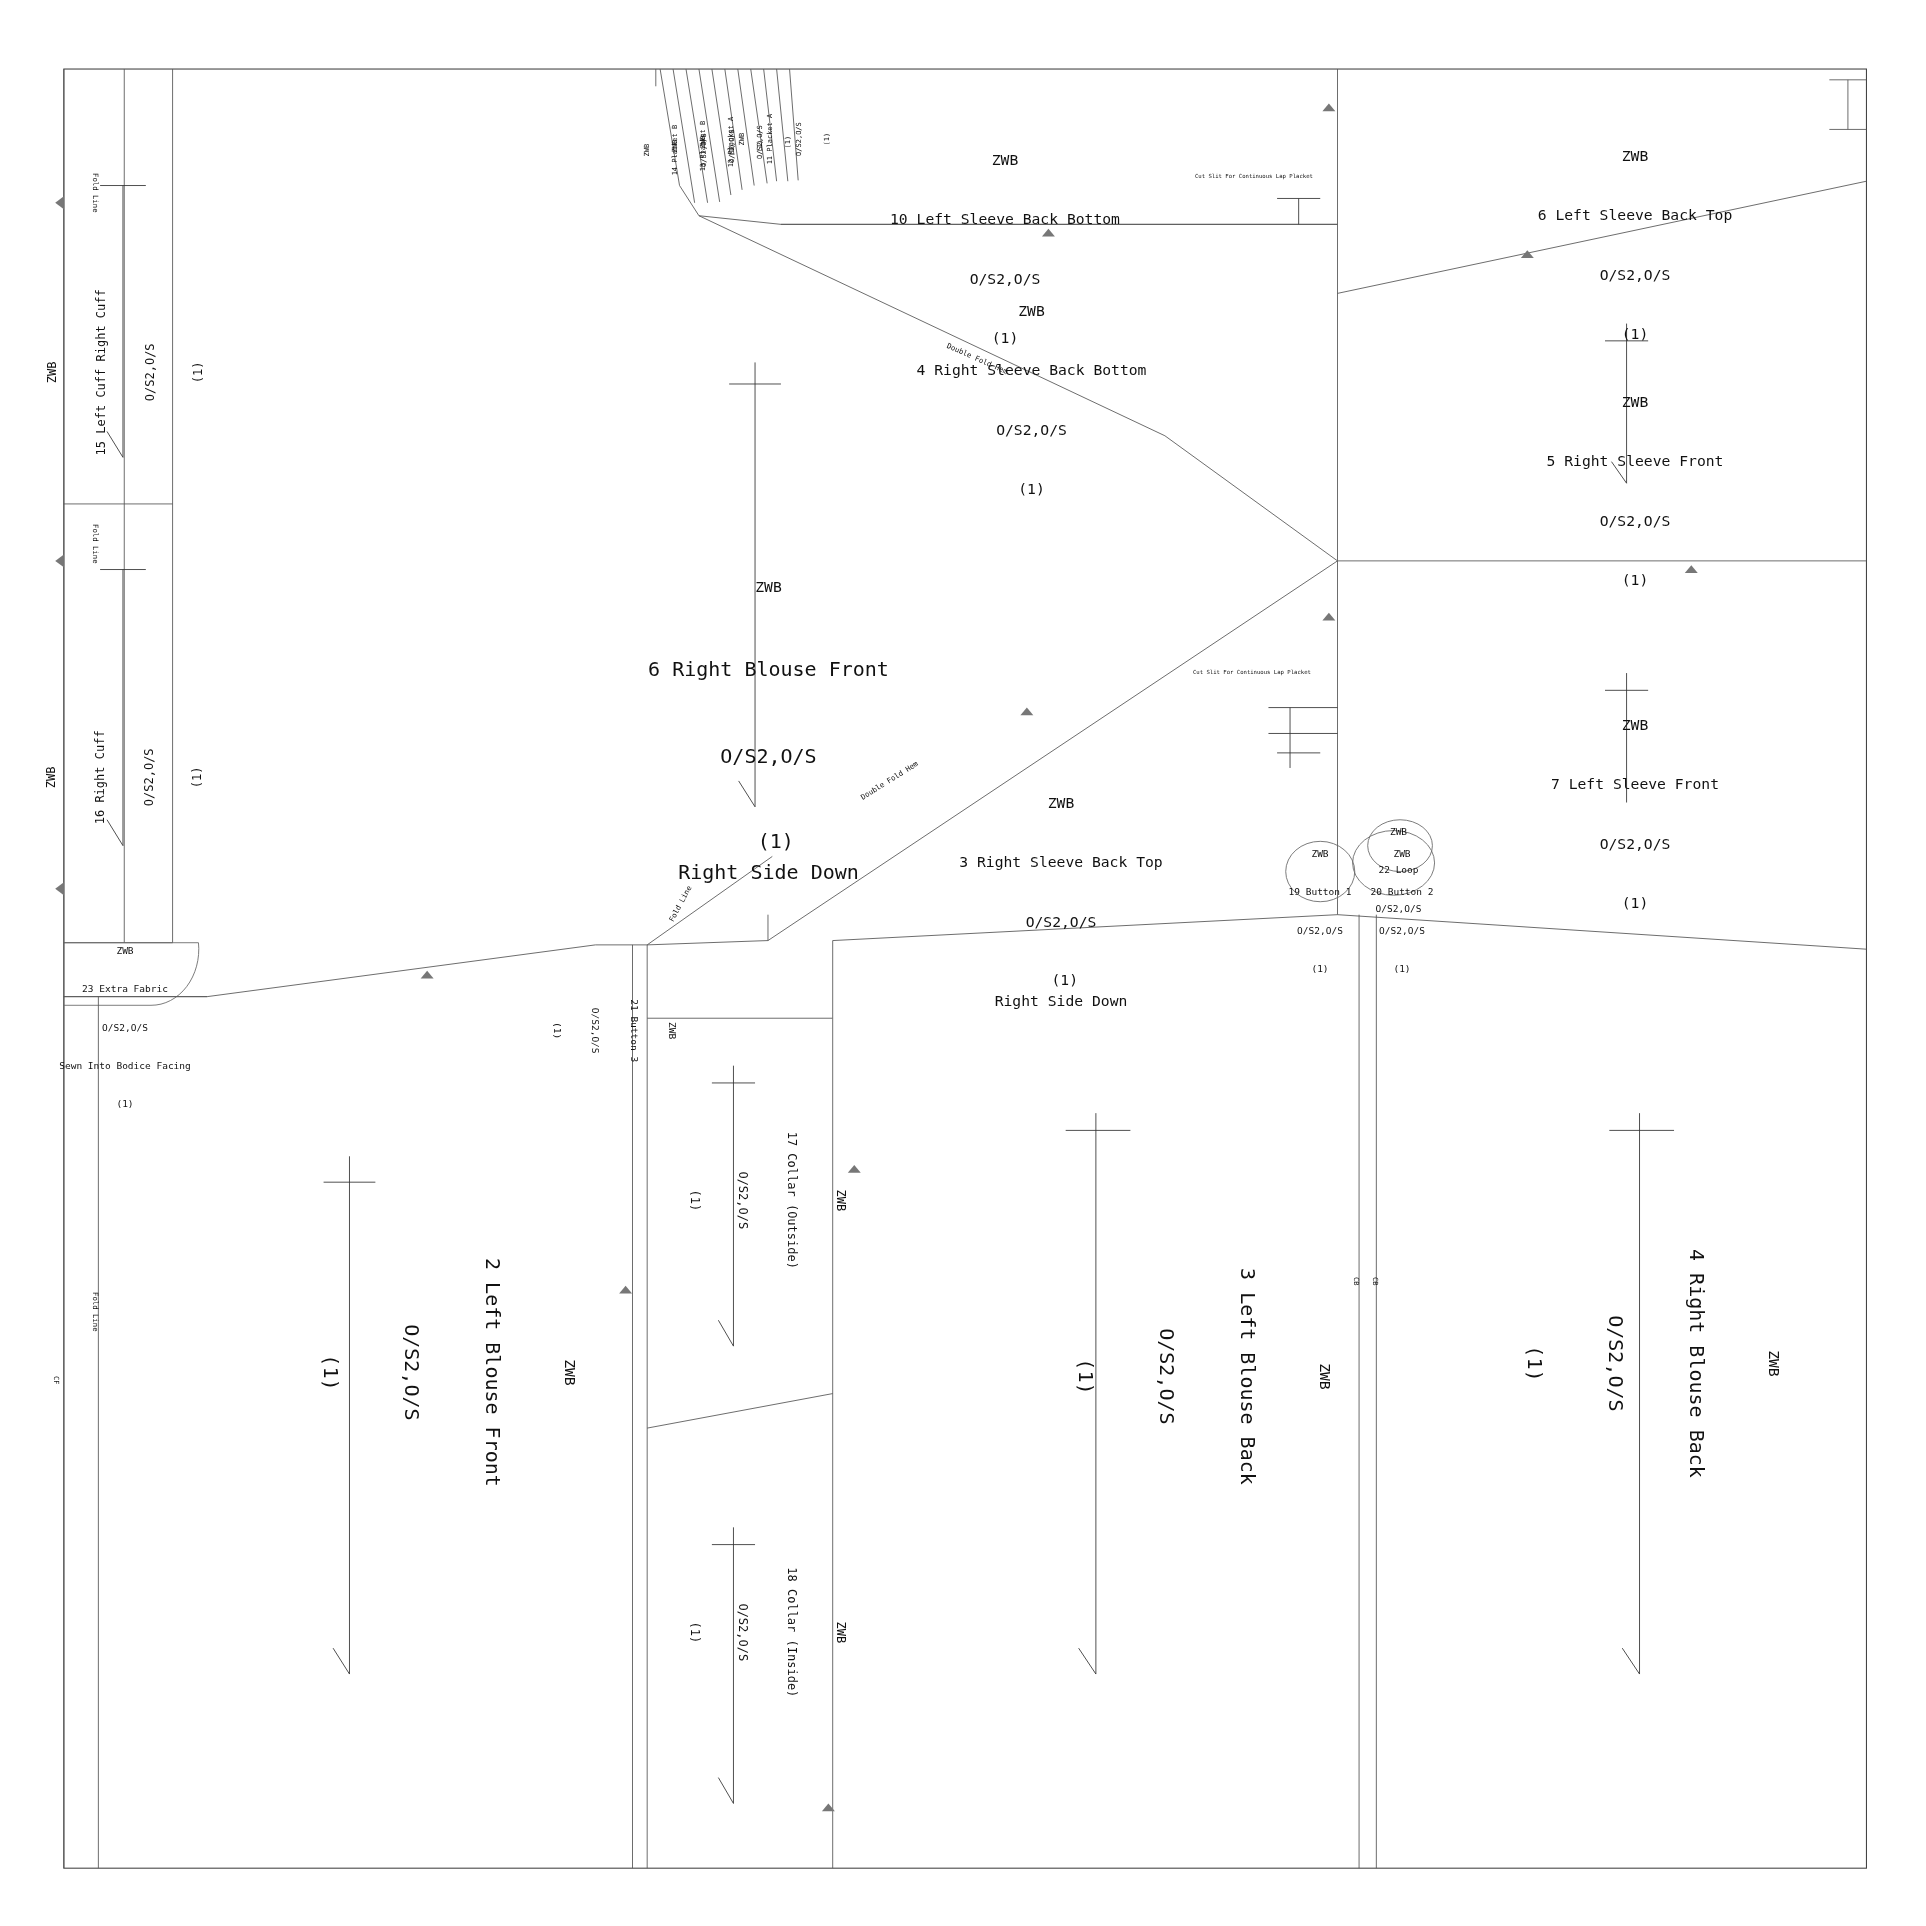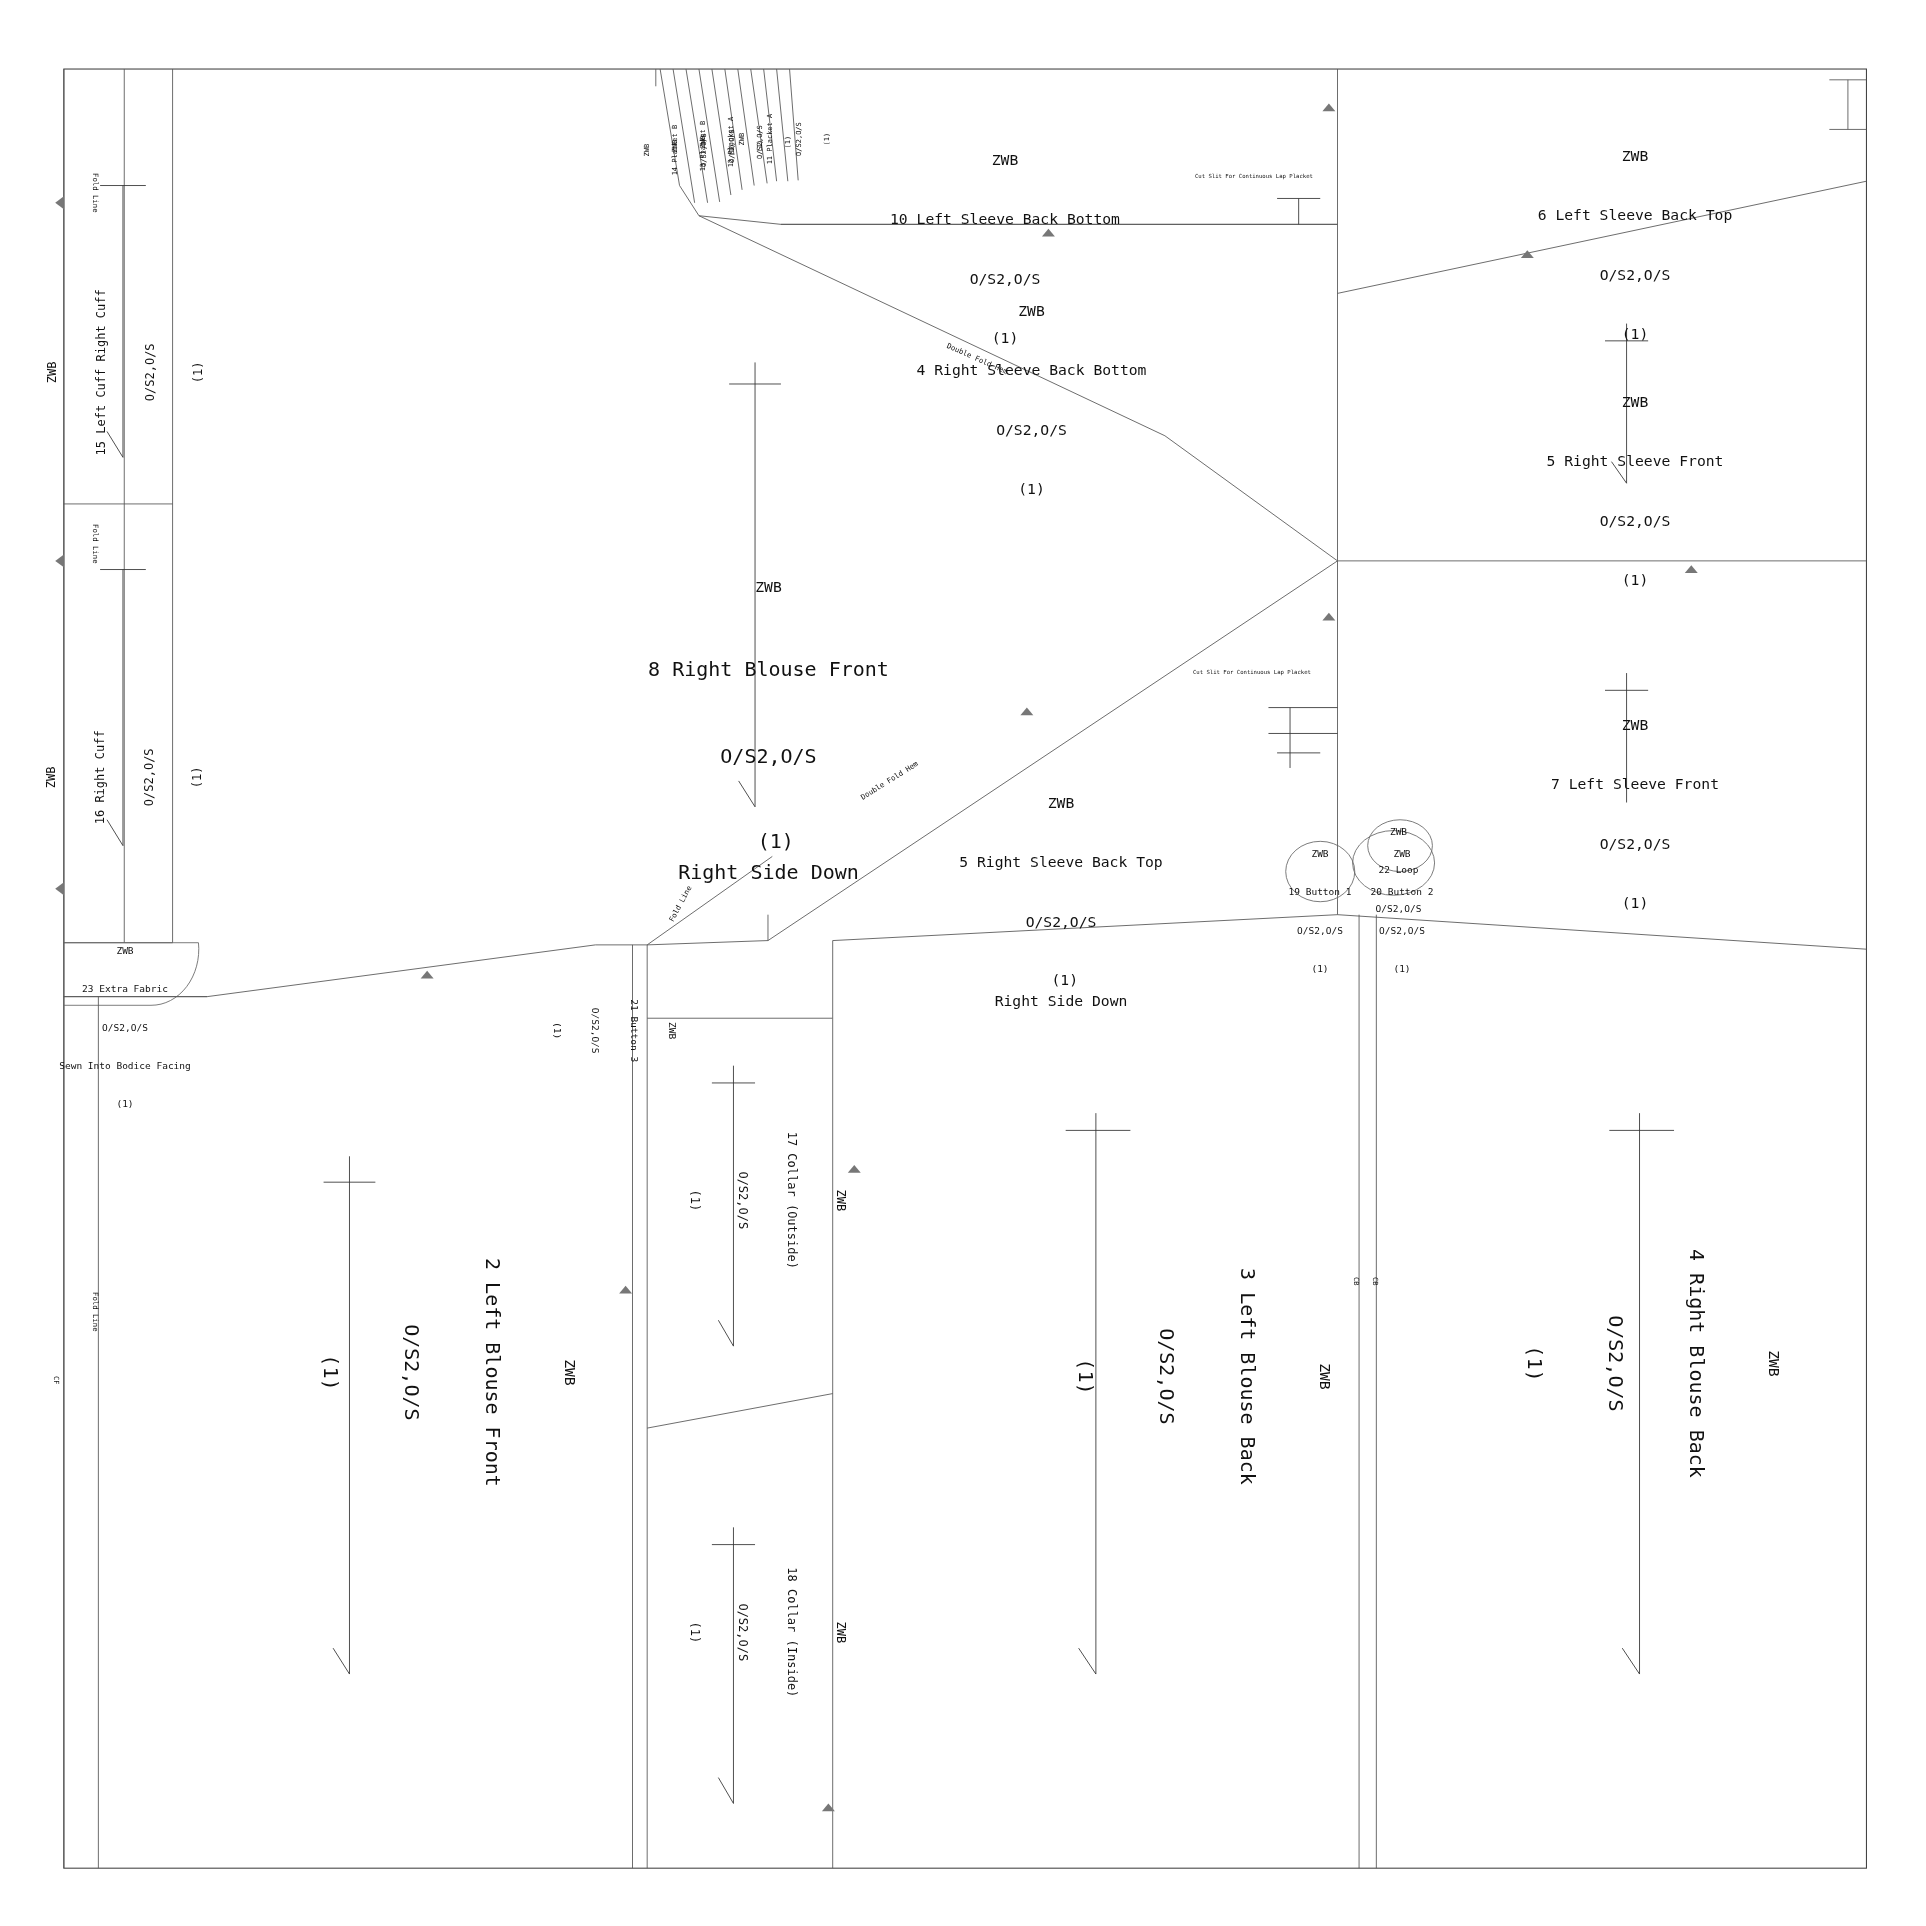--- a/index.html
+++ b/index.html
@@ -246,29 +246,29 @@
 
   <div class="lbl s-big" style="left:1441px; top:675px; width:388px;">
     <span class="zwb">ZWB</span>
     <span class="nm">7 Left Sleeve Front</span>
     <span class="os">O/S2,O/S</span>
     <span class="qty">(1)</span>
   </div>
 
   <div class="lbl s-huge" style="left:531px; top:518px; width:475px; line-height:1.45;">
     <span class="zwb s-big">ZWB</span>
-    <span class="nm">8 Right Blouse Front</span>
+    <span class="nm">6 Right Blouse Front</span>
     <span class="os">O/S2,O/S</span>
     <span class="qty" style="position:absolute; left:50%; margin-left:-10.8px; margin-top:-2.6px;">(1)</span>
     <span class="extra">Right Side Down</span>
   </div>
 
   <div class="lbl s-big" style="left:880px; top:753px; width:362px;">
     <span class="zwb">ZWB</span>
-    <span class="nm">5 Right Sleeve Back Top</span>
+    <span class="nm">3 Right Sleeve Back Top</span>
     <span class="os">O/S2,O/S</span>
     <span class="qty" style="position:absolute; left:50%; margin-left:-9.5px; margin-top:-1.7px;">(1)</span>
     <span class="extra">Right Side Down</span>
   </div>
 
   <div class="lbl s-sm" style="left:1225px; top:822px; width:190px;">
     <span class="zwb">ZWB</span>
     <span class="nm">19 Button 1</span>
     <span class="os">O/S2,O/S</span>
     <span class="qty">(1)</span>

